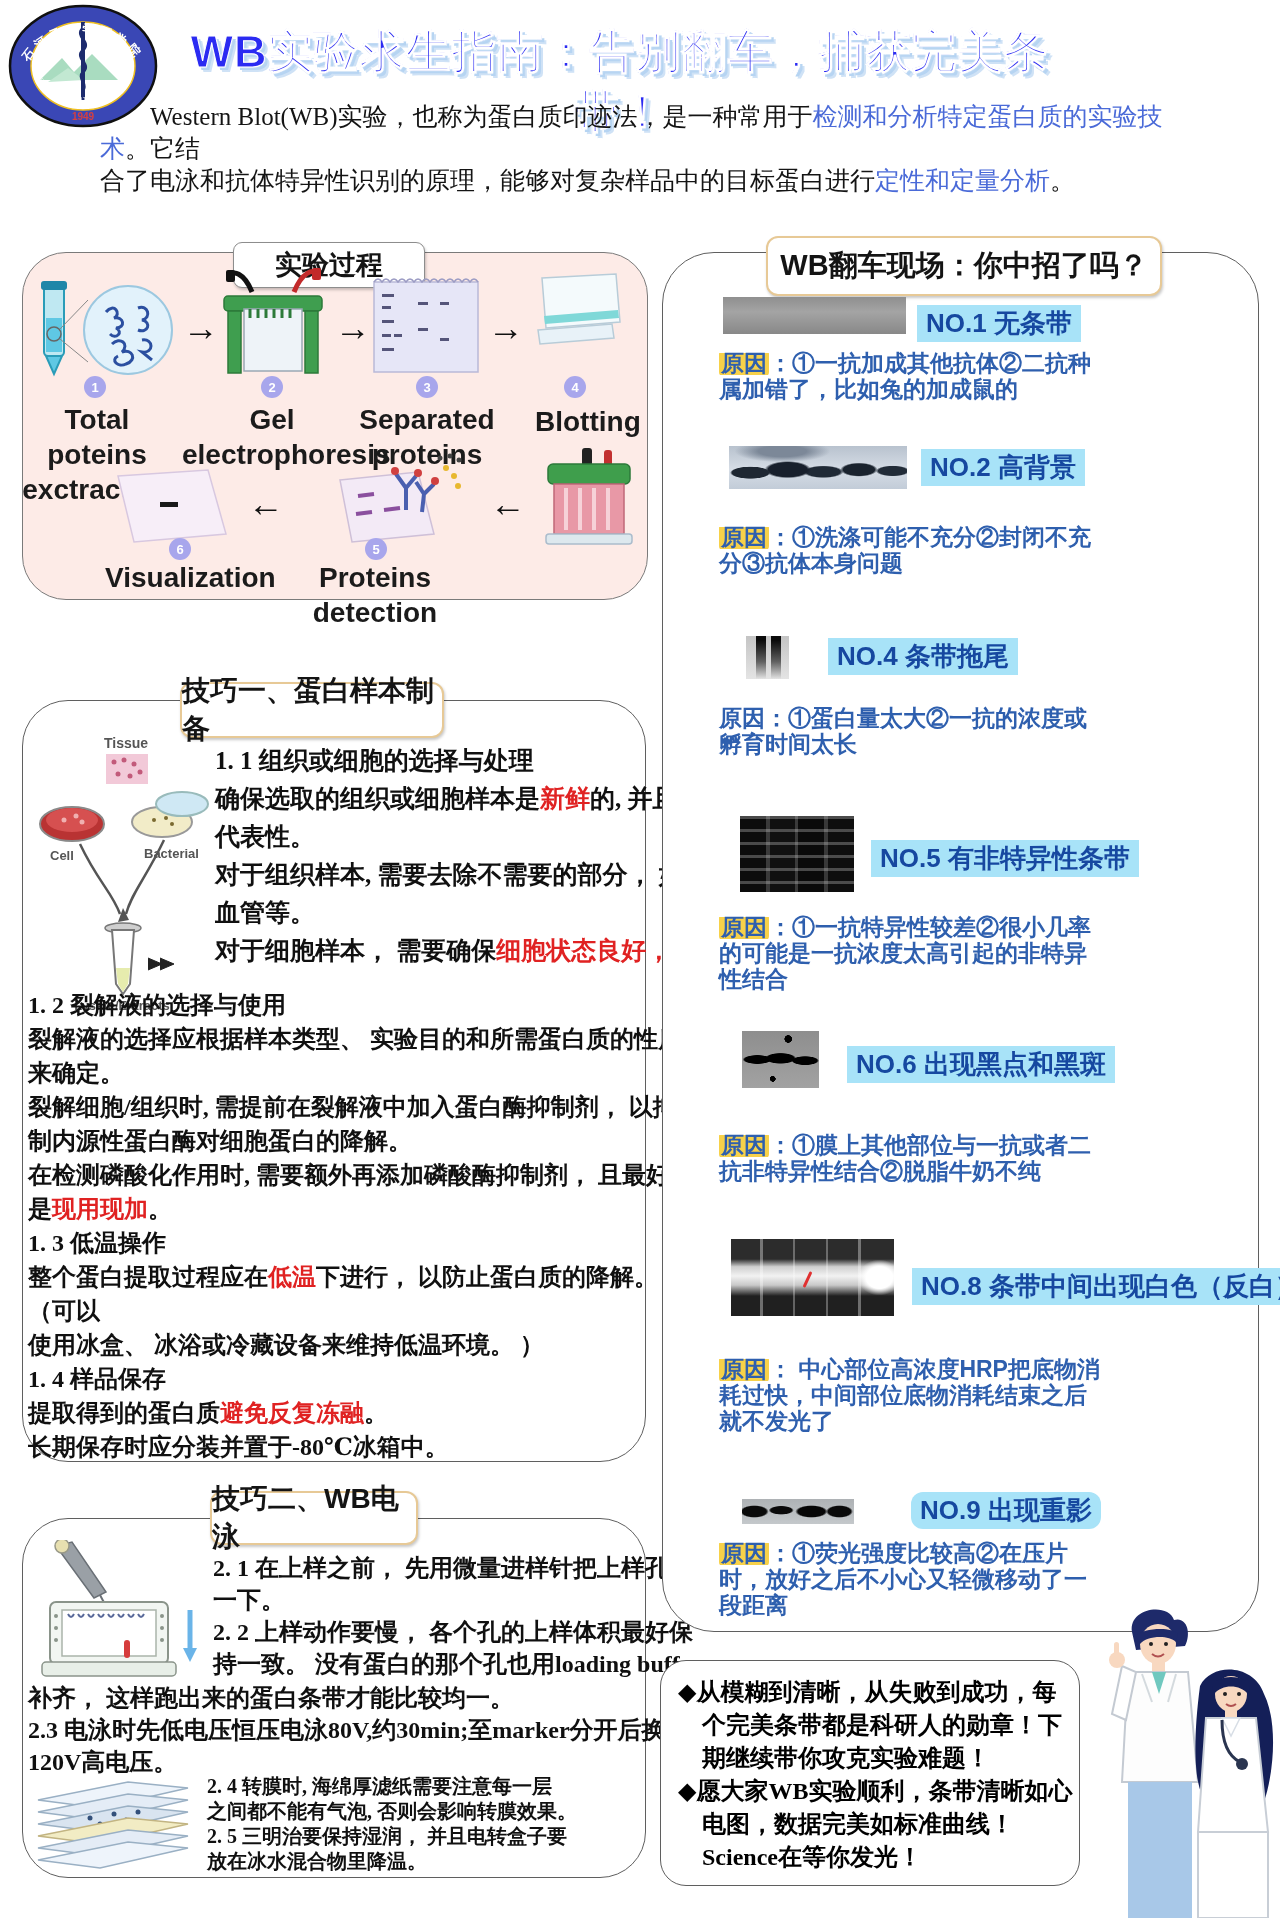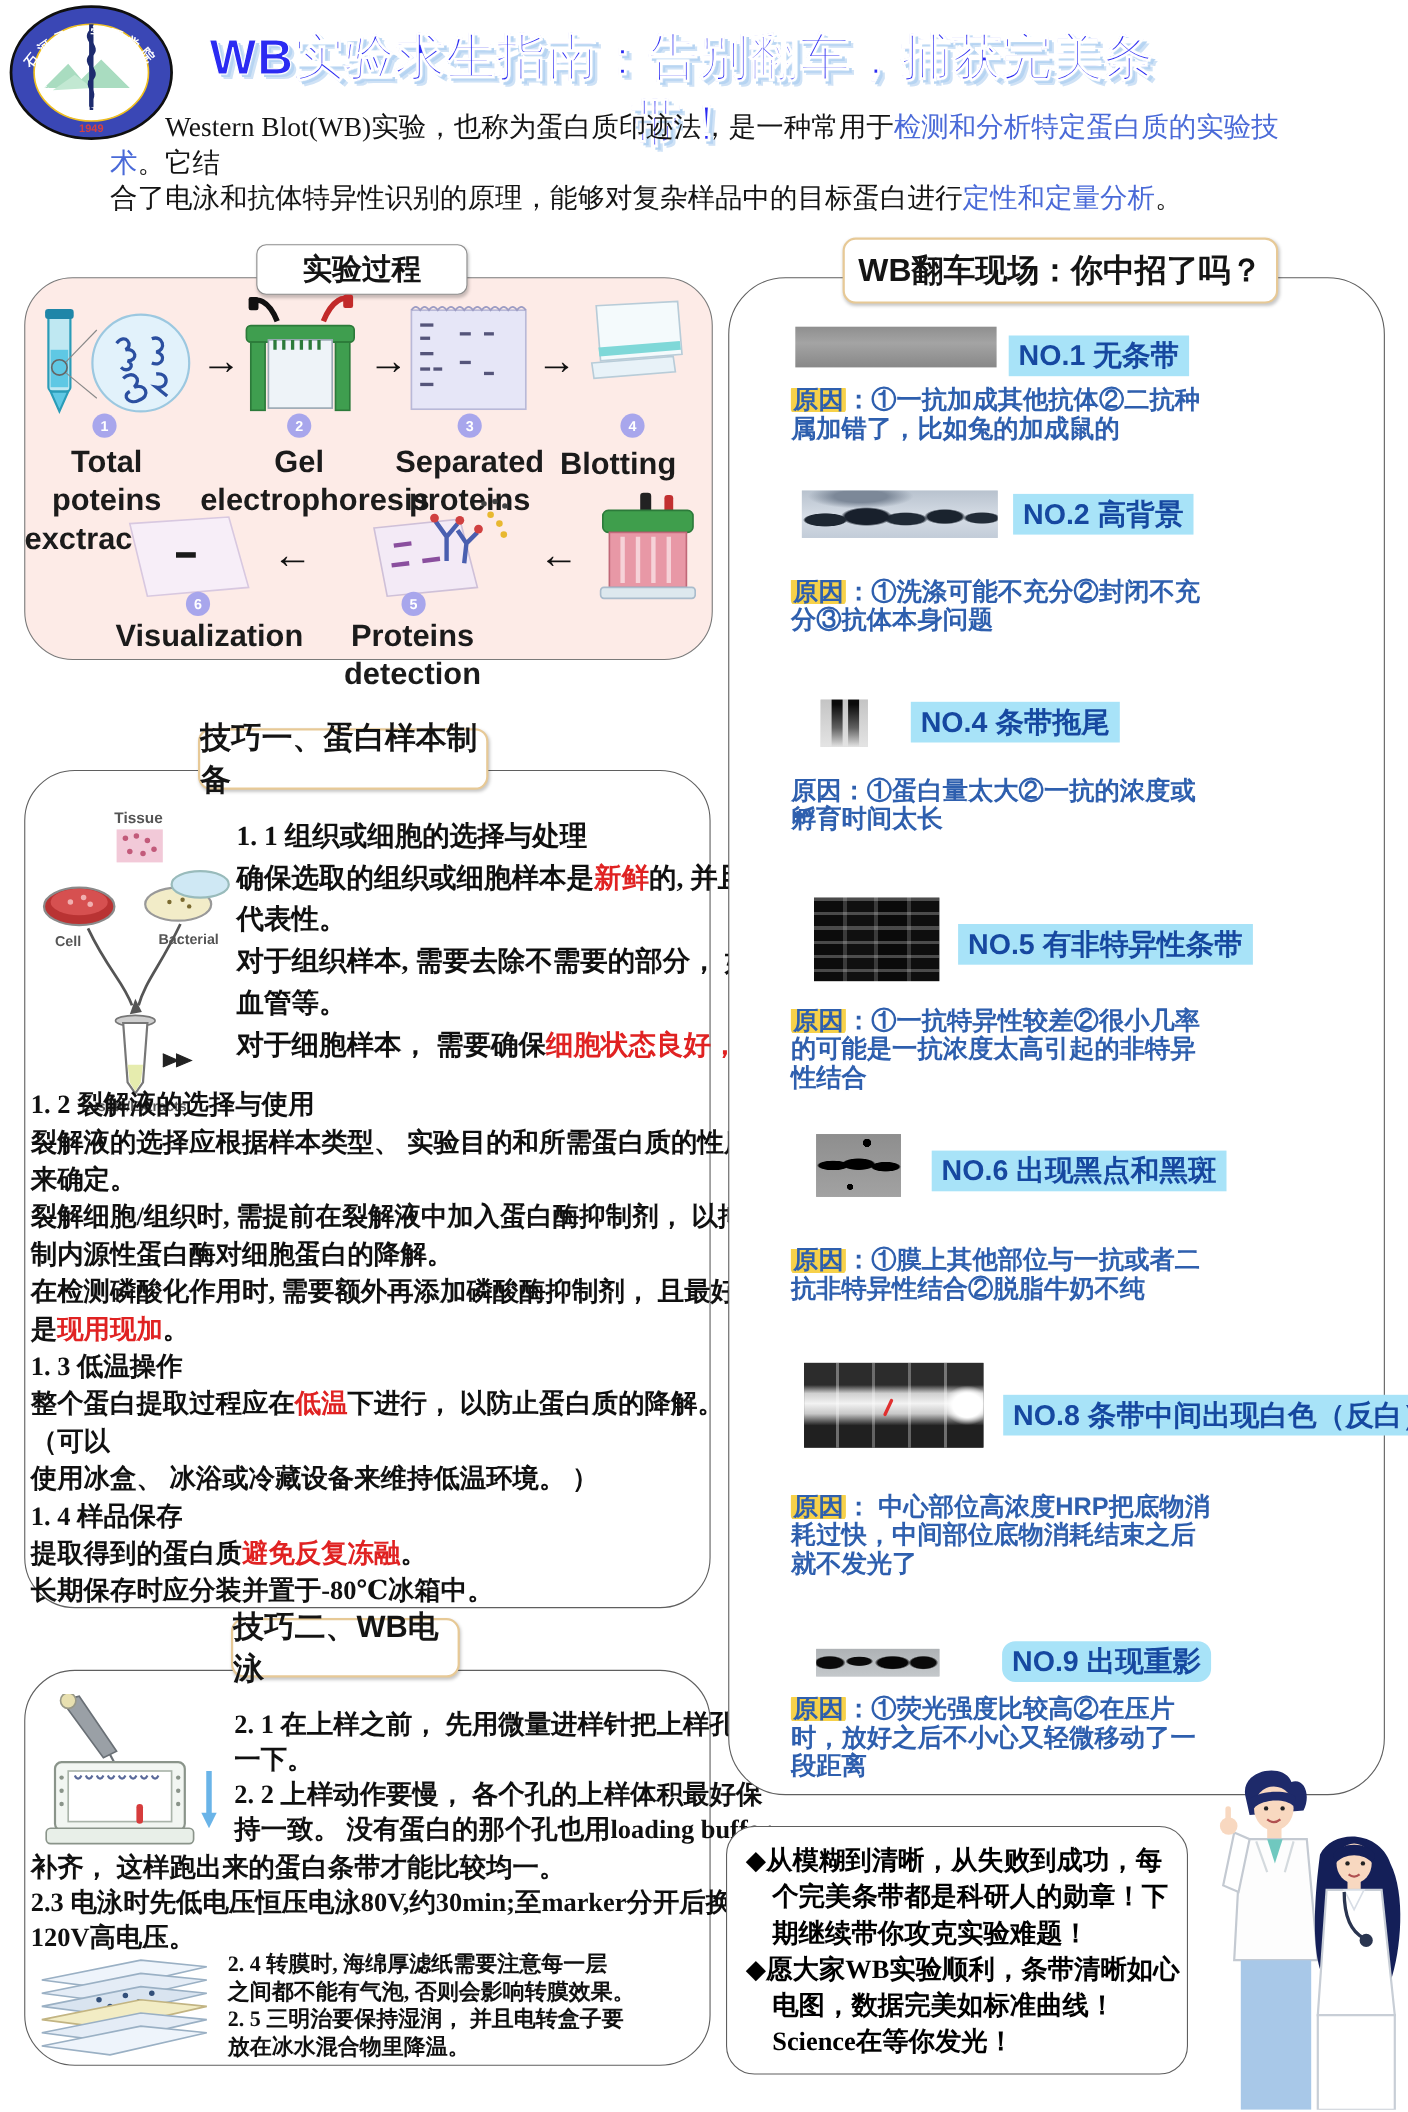--- a/index.html
+++ b/index.html
@@ -15,21 +15,21 @@
     color:#141414;font-family:"Liberation Serif","DejaVu Serif",sans-serif;font-weight:normal;}
   .seg-blue{color:#4a6ad8;}
   .seg-red{color:#e02222;}
   
   .bigbox{position:absolute;background:#fff;border:1.6px solid #5f5f5f;box-sizing:border-box;}
   .process-box{background:#fdebe7;border-color:#7a7a7a;border-radius:44px;}
   .tip-box{border-radius:46px;}
   .right-box{border-radius:52px;}
   .conc-box{border-radius:26px;}
   .tab{position:absolute;background:#fff;display:flex;align-items:center;justify-content:center;
-    font-weight:bold;color:#141414;box-shadow:1px 2px 3px rgba(0,0,0,.22);box-sizing:border-box;}
+    font-weight:bold;color:#141414;box-shadow:1px 2px 3px rgba(0,0,0,.22);box-sizing:border-box;margin-top:20px;}
   .tab-process{border:1.5px solid #8d8d8d;border-radius:9px;font-size:27px;}
   .tab-tan{border:2px solid #e7c996;border-radius:12px;font-size:28px;}
   
   .picon{position:absolute;}
   .parrow{position:absolute;font-size:36px;font-weight:bold;color:#111;line-height:1;}
   .numc{position:absolute;width:22px;height:22px;border-radius:50%;background:#a8a6ec;color:#fff;
     font-size:13px;font-weight:bold;display:flex;align-items:center;justify-content:center;}
   .plabel{position:absolute;font-weight:bold;font-size:28px;color:#1b1b1b;text-align:center;
     white-space:pre-line;line-height:1.25;}
   
@@ -186,21 +186,21 @@
   </svg>
 
   <div class="numc" style="left:84px;top:376px;">1</div>
   <div class="numc" style="left:261px;top:376px;">2</div>
   <div class="numc" style="left:416px;top:376px;">3</div>
   <div class="numc" style="left:564px;top:376px;">4</div>
   <div class="plabel" style="left:18px;top:402px;width:158px;">Total poteins
 exctraction</div>
   <div class="plabel" style="left:182px;top:402px;width:180px;">Gel electrophoresis</div>
   <div class="plabel" style="left:337px;top:402px;width:180px;">Separated proteins</div>
-  <div class="plabel" style="left:509px;top:404px;width:80px;">Blotting</div>
+  <div class="plabel" style="left:535px;top:404px;width:80px;">Blotting</div>
 
   <svg class="picon" style="left:538px;top:444px;" width="102" height="104" viewBox="0 0 102 104">
     <rect x="44" y="4" width="10" height="18" rx="3" fill="#222"></rect>
     <rect x="66" y="6" width="8" height="16" rx="3" fill="#c23030"></rect>
     <rect x="10" y="20" width="82" height="20" rx="5" fill="#3f9e4c" stroke="#2c7a3a" stroke-width="1.5"></rect>
     <rect x="16" y="40" width="70" height="50" fill="#e898a6" stroke="#c06878" stroke-width="1.5"></rect>
     <g stroke="#f6d2d8" stroke-width="4">
       <line x1="28" y1="44" x2="28" y2="86"></line>
         <line x1="42" y1="44" x2="42" y2="86"></line>
       <line x1="56" y1="44" x2="56" y2="86"></line>

